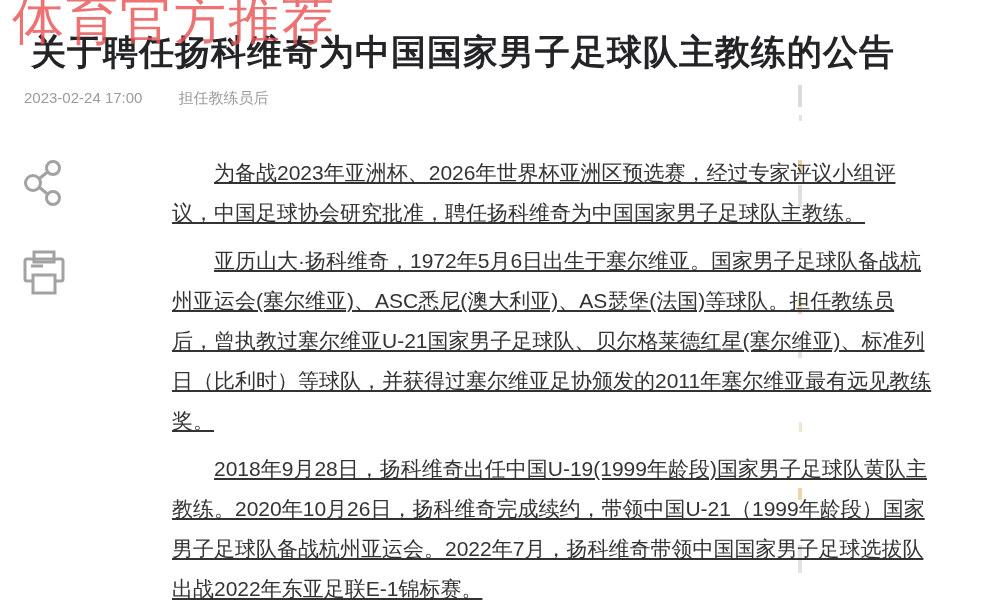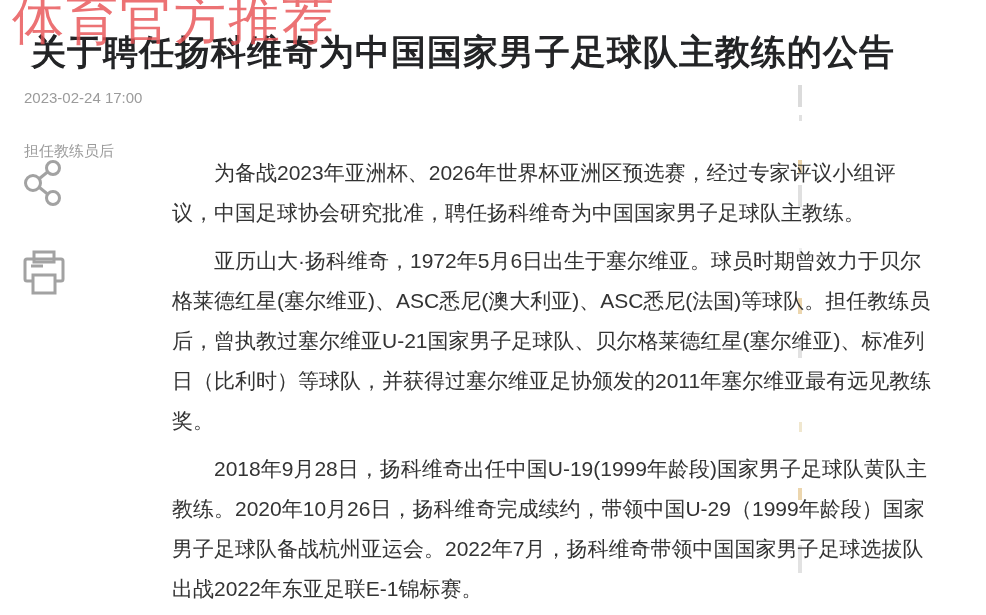--- a/index.html
+++ b/index.html
@@ -39,21 +39,20 @@
   }
 
   .meta {
     position: absolute;
     left: 24px; top: 89px;
     display: flex;
     gap: 36px;
     font-size: 15px;
     color: #9b9b9b;
     z-index: 2;
-    flex-direction: column;
   }
 
   .tool-col {
     position: absolute;
     left: 22px; top: 160px;
     width: 46px;
     display: flex;
     flex-direction: column;
     align-items: center;
     gap: 44px;
@@ -68,20 +67,21 @@
     width: 762px;
     font-size: 21px;
     line-height: 40px;
     color: #333333;
     z-index: 2;
     text-align: left;
   }
   .article-body p {
     text-indent: 2em;
     margin-bottom: 8px;
+    text-decoration: underline;
   }
 
   .edge-strip {
     position: absolute;
     right: 0; top: 0;
     width: 6px; height: 615px;
     z-index: 1;
   }
   .edge-mark { position: absolute; right: 0; }
 </style>
@@ -118,22 +118,22 @@
           <rect x="2" y="9" width="38" height="22" rx="2" stroke="#a2a2a2" stroke-width="3"></rect>
           <line x1="8" y1="16" x2="20" y2="16" stroke="#a2a2a2" stroke-width="3"></line>
           <rect x="10" y="25" width="22" height="18" fill="#ffffff" stroke="#a2a2a2" stroke-width="3"></rect>
         </svg>
       </span>
     </button>
   </div>
 
   <div class="article-body">
     <p>为备战2023年亚洲杯、2026年世界杯亚洲区预选赛，经过专家评议小组评议，中国足球协会研究批准，聘任扬科维奇为中国国家男子足球队主教练。</p>
-    <p>亚历山大·扬科维奇，1972年5月6日出生于塞尔维亚。球员时期曾效力于贝尔格莱德红星(塞尔维亚)、ASC悉尼(澳大利亚)、ASC悉尼(法国)等球队。担任教练员后，曾执教过塞尔维亚U-21国家男子足球队、贝尔格莱德红星(塞尔维亚)、标准列日（比利时）等球队，并获得过塞尔维亚足协颁发的2011年塞尔维亚最有远见教练奖。</p>
-    <p>2018年9月28日，扬科维奇出任中国U-19(1999年龄段)国家男子足球队黄队主教练。2020年10月26日，扬科维奇完成续约，带领中国U-29（1999年龄段）国家男子足球队备战杭州亚运会。2022年7月，扬科维奇带领中国国家男子足球选拔队出战2022年东亚足联E-1锦标赛。</p>
+    <p>亚历山大·扬科维奇，1972年5月6日出生于塞尔维亚。国家男子足球队备战杭州亚运会(塞尔维亚)、ASC悉尼(澳大利亚)、AS瑟堡(法国)等球队。担任教练员后，曾执教过塞尔维亚U-21国家男子足球队、贝尔格莱德红星(塞尔维亚)、标准列日（比利时）等球队，并获得过塞尔维亚足协颁发的2011年塞尔维亚最有远见教练奖。</p>
+    <p>2018年9月28日，扬科维奇出任中国U-19(1999年龄段)国家男子足球队黄队主教练。2020年10月26日，扬科维奇完成续约，带领中国U-21（1999年龄段）国家男子足球队备战杭州亚运会。2022年7月，扬科维奇带领中国国家男子足球选拔队出战2022年东亚足联E-1锦标赛。</p>
   </div>
 
   <div class="edge-strip">
       <div class="edge-mark" style="top: 85px; height: 22px; width: 4px; background: rgb(189, 189, 189); opacity: 0.55;"></div>
       <div class="edge-mark" style="top: 115px; height: 6px; width: 3px; background: rgb(196, 196, 196); opacity: 0.5;"></div>
       <div class="edge-mark" style="top: 160px; height: 13px; width: 4px; background: rgb(223, 186, 120); opacity: 0.65;"></div>
       <div class="edge-mark" style="top: 185px; height: 22px; width: 4px; background: rgb(194, 194, 194); opacity: 0.5;"></div>
       <div class="edge-mark" style="top: 248px; height: 8px; width: 3px; background: rgb(216, 216, 216); opacity: 0.45;"></div>
       <div class="edge-mark" style="top: 298px; height: 16px; width: 4px; background: rgb(223, 186, 120); opacity: 0.6;"></div>
       <div class="edge-mark" style="top: 340px; height: 18px; width: 4px; background: rgb(198, 198, 198); opacity: 0.5;"></div>

